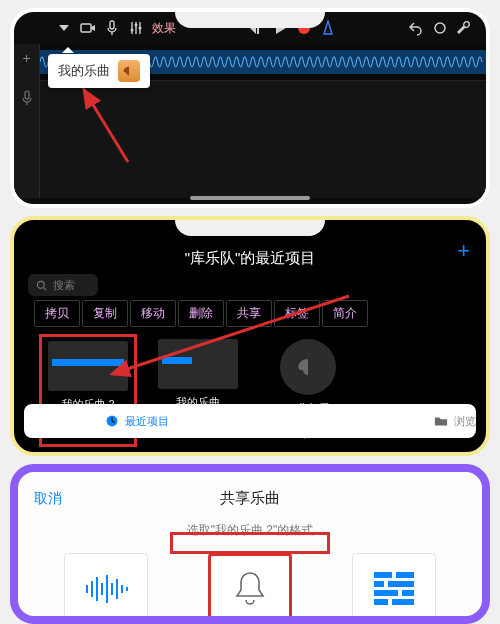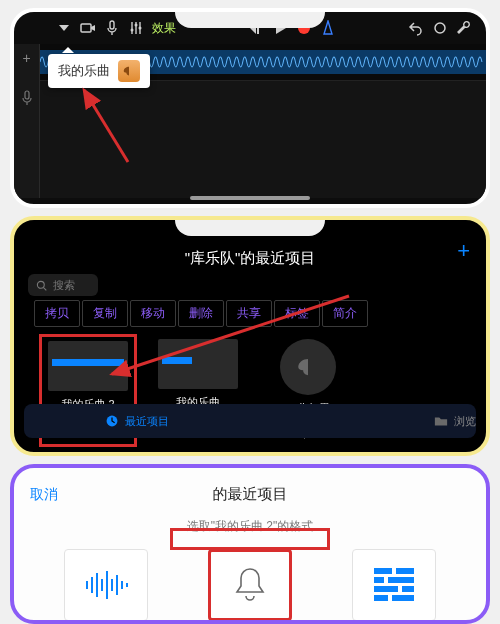--- a/index.html
+++ b/index.html
@@ -5,21 +5,21 @@
   * { margin: 0; padding: 0; box-sizing: border-box; }
   body { background: #f0f0f0; font-family: -apple-system, "Helvetica Neue", Arial, "PingFang SC", sans-serif; width: 500px; }
   .card {
     margin: 8px 10px;
     border-radius: 24px;
     overflow: hidden;
     position: relative;
   }
   
   .p1 { border: 4px solid #fff; background: #0d0d0d; height: 200px; }
-  .p1-toolbar { height: 32px; display: flex; align-items: center; color: #bef264; font-size: 12px; gap: 8px; padding: 0 14px 0 42px; }
+  .p1-toolbar { height: 32px; display: flex; align-items: center; color: #fca5a5; font-size: 12px; gap: 8px; padding: 0 14px 0 42px; }
   .p1-toolbar .spacer { flex: 1; }
   .icon { width: 16px; height: 16px; display: inline-flex; align-items: center; justify-content: center; }
   .wave-area { display: flex; height: 36px; }
   .left-col { width: 26px; background: #181818; border-right: 1px solid #2a2a2a; display: flex; flex-direction: column; align-items: center; padding-top: 6px; gap: 20px; color: #888; }
   .wave { flex: 1; position: relative; background: #0d0d0d; }
   .wave svg { position: absolute; inset: 0; width: 100%; height: 100%; }
   .dark-body { display: flex; height: 118px; }
   .dark-body .left-col { padding-top: 10px; }
   .dark-fill { flex: 1; background: #141414; border-top: 1px solid #222; position: relative; }
   .tooltip {
@@ -38,37 +38,37 @@
   .homebar { position: absolute; bottom: 4px; left: 50%; transform: translateX(-50%); width: 120px; height: 4px; border-radius: 2px; background: #9a9a9a; }
   .topnotch { position:absolute; top:-4px; left:50%; transform:translateX(-50%); width:150px; height:20px; background:#f0f0f0; border-radius:0 0 16px 16px; z-index:5;}
   
   .p2 { border: 4px solid #f6e98f; background: #000; height: 240px; color: #cfcfcf; }
   .p2 .topnotch2 { position:absolute; top:-4px; left:50%; transform:translateX(-50%); width:150px; height:20px; background:#f0f0f0; border-radius:0 0 16px 16px; z-index:5;}
   .p2-header { height: 46px; display:flex; align-items:flex-end; justify-content:center; font-size:15px; color:#fff; position:relative; margin-top:2px;}
   .p2-header .plus { position:absolute; right:16px; bottom:4px; color:#0a84ff; font-size:22px; font-weight:300;}
   .p2-search { padding: 6px 14px 0 14px; }
   .searchbox { background:#1e1e1e; height:22px; border-radius:6px; display:flex; align-items:center; padding:0 8px; color:#777; font-size:11px; gap:6px; width:70px;}
   .p2-actions { display:flex; gap:2px; padding:4px 14px 0 20px; flex-wrap:wrap; }
-  .action { color:#8b5cf6; font-size:12px; padding:4px 10px; border:1px solid #3a3a3a; border-radius:2px; cursor:pointer; }
+  .action { color:#f0abfc; font-size:12px; padding:4px 10px; border:1px solid #3a3a3a; border-radius:2px; cursor:pointer; }
   .projects { display:flex; gap:22px; padding:12px 20px 0 30px; }
   .proj { width:88px; text-align:center; }
   .proj .thumb { width:80px; height:50px; background:#2a2a2a; border-radius:2px; margin:0 auto 6px auto; position:relative; }
   .proj .thumb.blue:after { content:""; position:absolute; left:4px; right:4px; top:18px; height:7px; background:#0a84ff; }
   .proj .thumb.blue2:after { content:""; position:absolute; left:4px; width:30px; top:18px; height:7px; background:#0a84ff; }
   .proj .thumb.gray { width:56px; height:56px; border-radius:28px; background:#2c2c2c; display:flex; align-items:center; justify-content:center; }
   .proj .name { font-size:11px; color:#eee; }
   .proj .date { font-size:9px; color:#7a7a7a; }
   .proj.sel { outline:3px solid #d82e2e; outline-offset:2px; padding:2px 0 4px 0;}
-  .p2-bottom { position:absolute; bottom:14px; left:10px; right:10px; height:34px; background:#0f172a; border-radius:8px; display:flex; align-items:center;}
+  .p2-bottom { position:absolute; bottom:14px; left:10px; right:10px; height:34px; background:#ffffff; border-radius:8px; display:flex; align-items:center;}
   .p2-bottom .tab { flex:1; display:flex; justify-content:center; align-items:center; gap:6px; font-size:11px; }
   .p2-bottom .tab.active { color:#0a84ff; }
   .p2-bottom .tab.inactive { color:#8a8a8a;justify-content:flex-end; }
   .arrow2 { position:absolute; }
   
-  .p3 { border:4px solid #8b5cf6; background:#fdfdfd; height:160px; position:relative;}
+  .p3 { border:8px solid #8b5cf6; background:#fdfdfd; height:160px; position:relative;}
   .p3-header { height:40px; display:flex; align-items:flex-end; justify-content:center; font-size:15px; color:#222; position:relative; padding-bottom:4px;}
   .p3-header .cancel { position:absolute; left:16px; bottom:4px; color:#0a84ff; font-size:14px; }
   .p3-sub { text-align:center; font-size:12px; color:#777; margin-top:10px; }
   .p3-icons { display:flex; justify-content:center; gap:60px; margin-top:14px; }
   .share-icon { width:84px; height:72px; border:1px solid #e2e2e2; background:#fff; border-radius:4px; display:flex; align-items:center; justify-content:center; }
   .share-icon.sel { outline:3px solid #d82e2e; outline-offset:-3px; }
   .redbox-sub { position:absolute; top:60px; left:50%; transform:translateX(-50%); width:160px; height:22px; border:3px solid #d82e2e; }
 </style>
 </head>
 <body>
@@ -256,21 +256,21 @@
           <path d="M1 4h5l2 2h7v7H1z" fill="#6a6a6a"></path>
         </svg>
       <span>浏览</span>
     </div>
   </div>
 </div>
 
 <div class="card p3">
   <div class="p3-header">
     <span class="cancel">取消</span>
-    <span>的最近项目</span>
+    <span>共享乐曲</span>
   </div>
   <div class="redbox-sub"></div>
   <div class="p3-sub">选取"我的乐曲 2"的格式</div>
 
   <div class="p3-icons">
     <div class="share-icon">
       <svg width="46" height="36" viewBox="0 0 46 36">
         <g stroke="#0a84ff" stroke-width="2">
           <line x1="4" y1="14" x2="4" y2="22"></line>
             <line x1="9" y1="10" x2="9" y2="26"></line>

